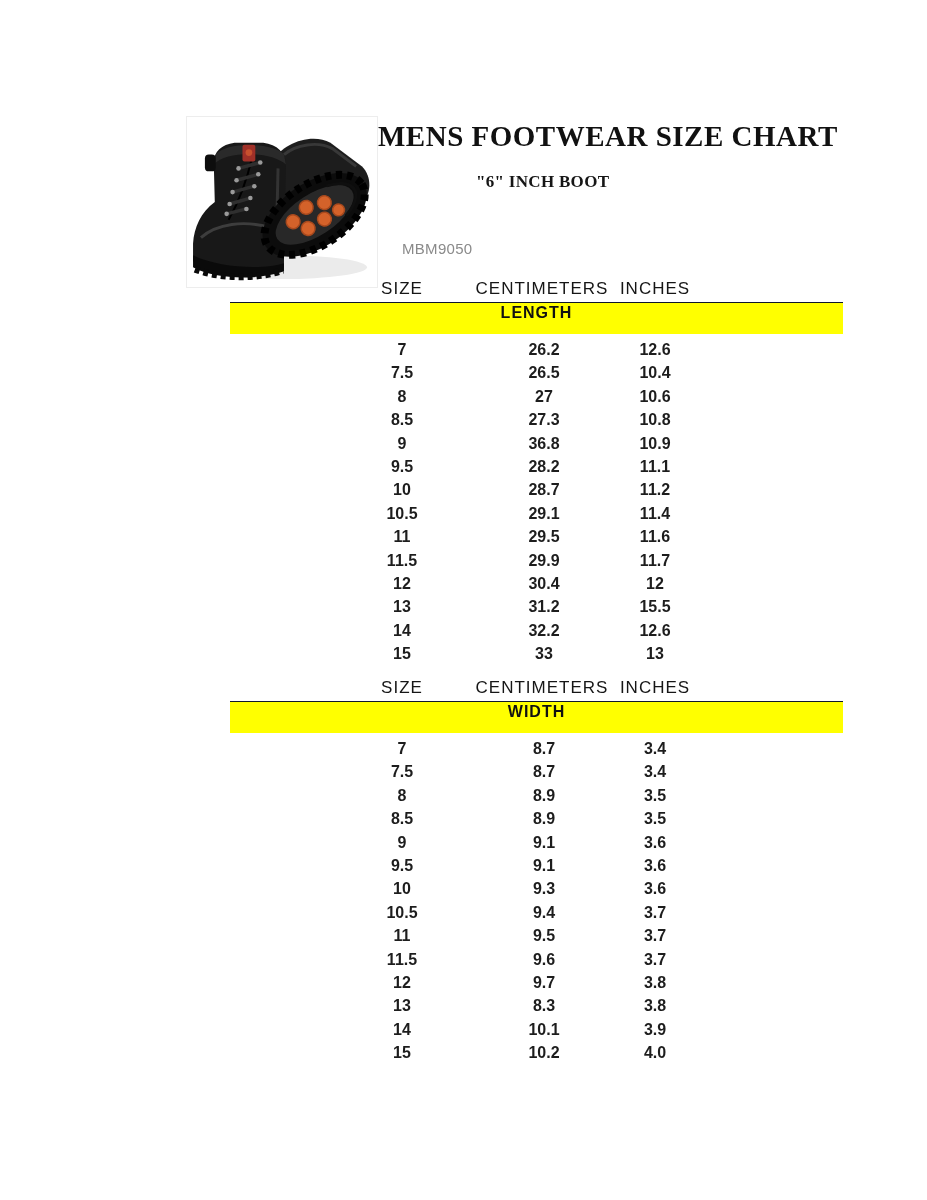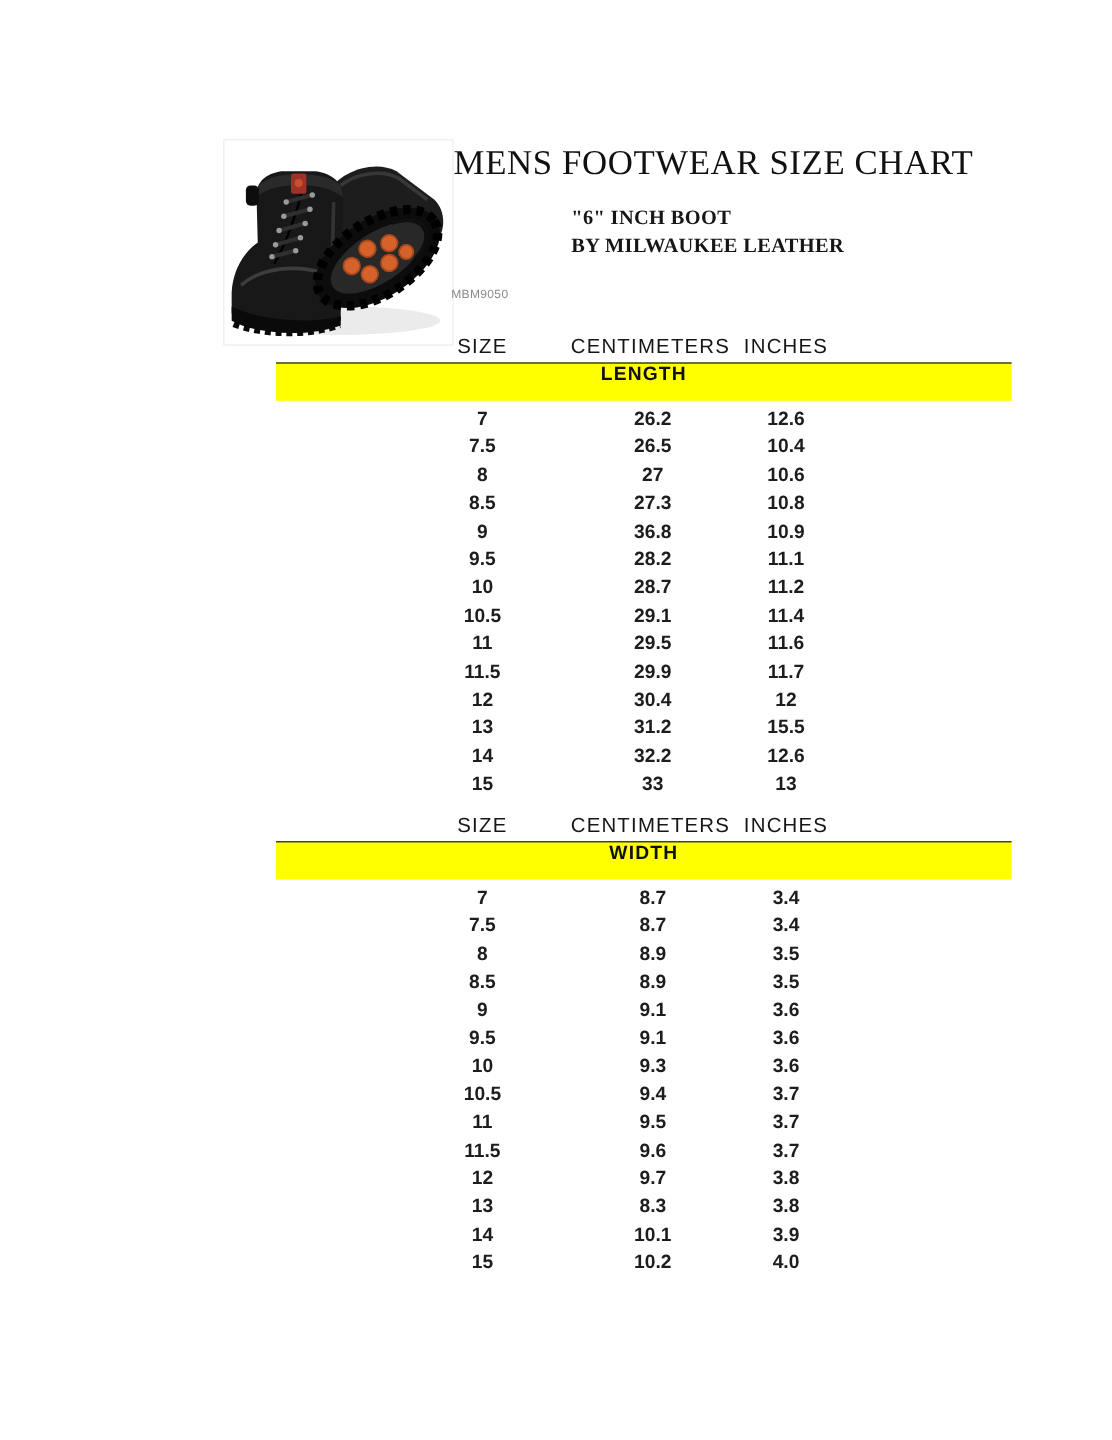--- a/index.html
+++ b/index.html
@@ -13,32 +13,32 @@
   }
   
   .product-photo{
     position:absolute;left:186px;top:116px;width:192px;height:172px;
     background:#ffffff;border:1px solid #ededed;box-sizing:border-box;
   }
   .product-photo svg{display:block;width:100%;height:100%;}
   .page-title{
     position:absolute;left:378px;top:120px;width:430px;
     font-family:"Liberation Serif",serif;
-    font-size:29px;font-weight:400;letter-spacing:0.5px;
+    font-size:29px;font-weight:700;letter-spacing:0.5px;
     color:#111111;white-space:nowrap;
   }
   .subtitle{
     position:absolute;left:476px;top:170px;
     font-family:"Liberation Serif",serif;
     font-size:17px;font-weight:700;letter-spacing:0.3px;
     color:#161616;line-height:23px;
   }
   .model-code{
-    position:absolute;left:376px;top:240px;
-    font-size:10px;color:#8a8a8a;letter-spacing:0.3px;
+    position:absolute;left:402px;top:240px;
+    font-size:15px;color:#8a8a8a;letter-spacing:0.3px;
   }
   
   .size-table{position:absolute;left:230px;width:613px;}
   .size-table.length{top:279px;}
   .size-table.width{top:678px;}
   .t-head{position:relative;height:23px;}
   .t-head span{
     position:absolute;top:0;height:23px;line-height:20px;
     font-size:17px;font-weight:400;letter-spacing:1px;
     text-align:center;color:#161616;white-space:nowrap;
@@ -123,21 +123,20 @@
           <circle cx="6" cy="9" r="7"></circle>
           <circle cx="23" cy="9" r="6"></circle>
         </g>
       </g>
     </svg>
   </div>
 
   <div class="page-title">MENS FOOTWEAR SIZE CHART</div>
   <div class="subtitle">
     <div>"6" INCH BOOT</div>
-    <div>BY MILWAUKEE LEATHER</div>
   </div>
   <div class="model-code">MBM9050</div>
 
   <div class="size-table length">
     <div class="t-head">
       <span class="h-size">SIZE</span>
       <span class="h-cm">CENTIMETERS</span>
       <span class="h-in">INCHES</span>
     </div>
     <div class="banner">LENGTH</div>

